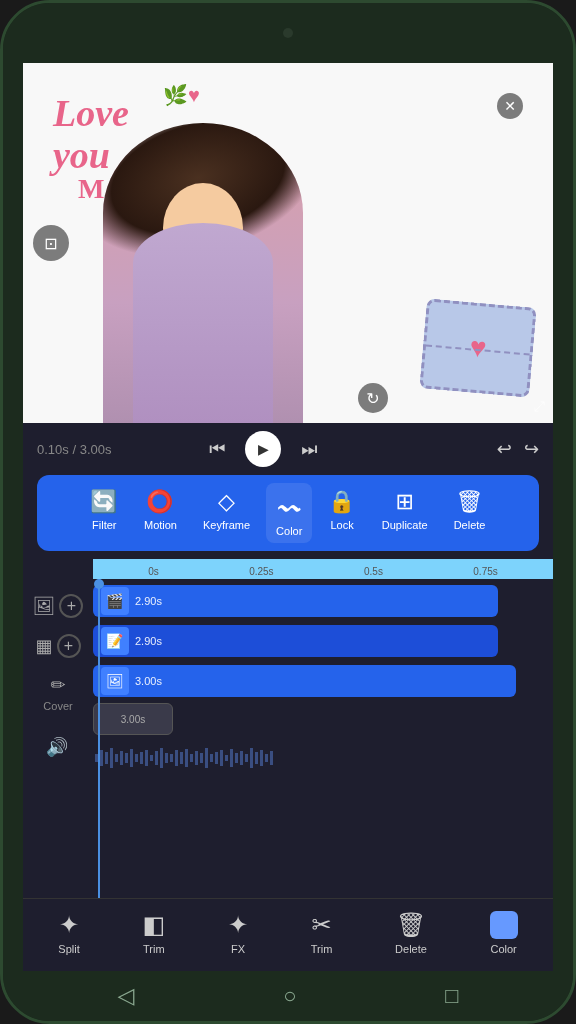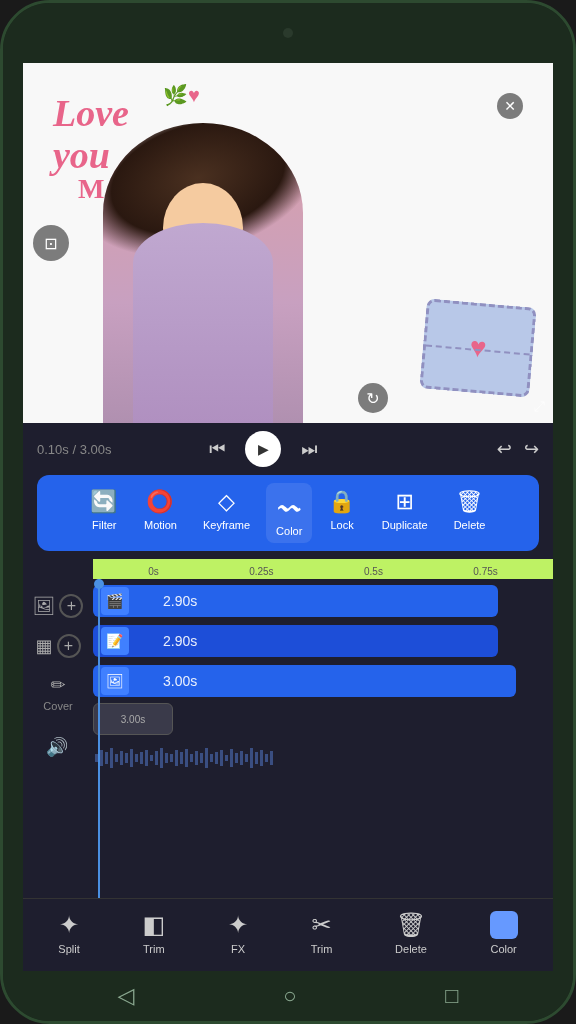--- a/index.html
+++ b/index.html
@@ -331,21 +331,21 @@
     }
     .timeline-right {
       flex: 1;
       display: flex;
       flex-direction: column;
       position: relative;
       overflow: hidden;
     }
     .timeline-ruler {
       height: 20px;
-      background: #bef264;
+      background: #7dd3fc;
       position: relative;
       display: flex;
       align-items: flex-end;
       padding-bottom: 2px;
     }
     .ruler-marks {
       display: flex;
       width: 100%;
       justify-content: space-around;
       padding: 0 10px;
@@ -388,23 +388,22 @@
       flex-shrink: 0;
       overflow: hidden;
       display: flex;
       align-items: center;
       justify-content: center;
     }
     .clip-thumbnail-img {
       font-size: 14px;
     }
     .clip-duration {
-      font-size: 14px;
+      font-size: 11px;
       color: rgba(255,255,255,0.9);
-      margin-left: 28px;
     }
     .cover-track {
       height: 36px;
       position: relative;
       margin-top: 4px;
     }
     .cover-clip {
       position: absolute;
       left: 0;
       height: 32px;

